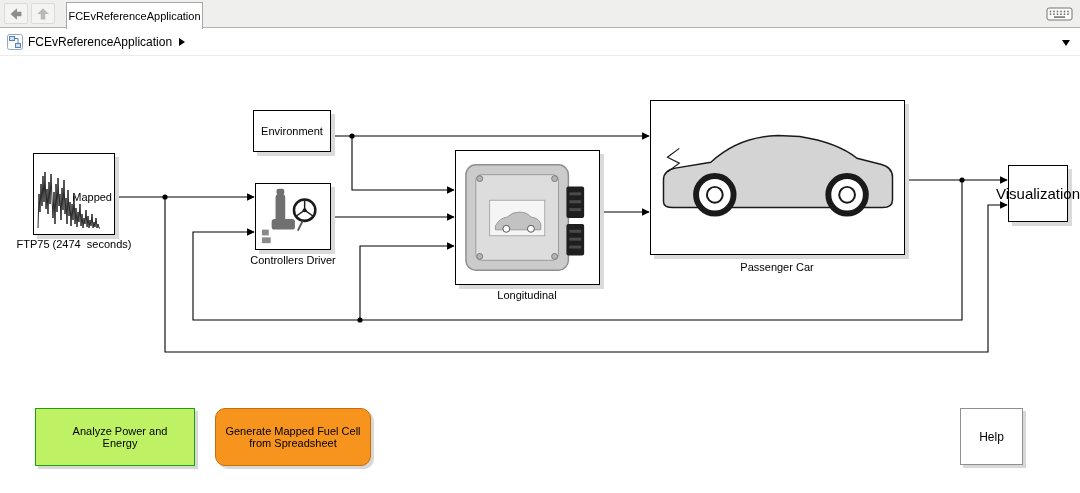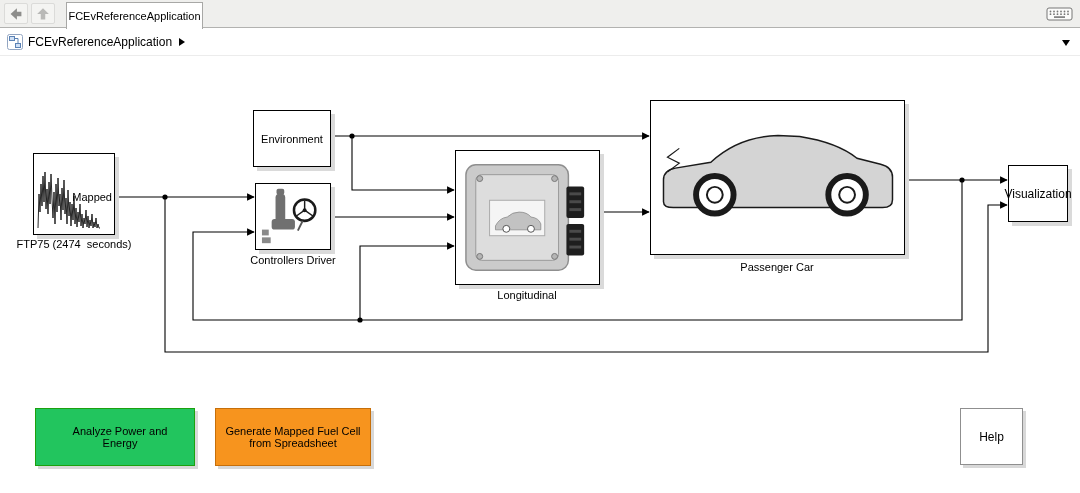--- a/index.html
+++ b/index.html
@@ -133,21 +133,21 @@
     </svg>
 
     <div class="block" style="left:33px; top:153px; width:82px; height:82px;">
       <svg width="80" height="80" viewBox="0 0 80 80">
         <polyline fill="none" stroke="#111" stroke-width="0.9" points="4,74 5,40 6,58 7,30 8,52 9,22 10,48 11,18 12,55 13,35 14,60 15,28 16,50 17,20 18,45 19,64 20,38 21,70 22,30 23,58 24,24 25,52 26,40 27,66 28,34 29,56 30,26 31,60 32,44 33,70 34,36 35,62 36,48 37,72 38,50 39,66 40,42 41,70 42,54 43,73 44,58 45,68 46,50 47,72 48,60 49,74 50,64 51,70 52,56 53,73 54,62 55,74 56,66 57,72 58,60 59,74 60,68 61,73 62,64 63,74 64,70 65,74 66,74"></polyline>
       </svg>
       <span class="refspd">Mapped</span>
     </div>
     <div class="caption" style="left:-11px; top:238px; width:170px; white-space:pre;">FTP75 (2474  seconds)</div>
 
-    <div class="block" style="left:253px; top:110px; width:78px; height:57px;">
+    <div class="block" style="left:253px; top:110px; width:78px; height:42px;">
       <div class="blocklabel" style="font-size:11px;">Environment</div>
     </div>
 
     <div class="block" style="left:255px; top:183px; width:76px; height:67px;">
       <svg width="74" height="65" viewBox="0 0 76 67">
         <rect x="21" y="5" width="8" height="6" rx="2" fill="#707070"></rect>
         <rect x="20" y="10" width="10" height="30" rx="4" fill="#707070"></rect>
         <rect x="16" y="36" width="24" height="11" rx="3" fill="#707070"></rect>
         <circle cx="50" cy="27" r="11" fill="none" stroke="#1a1a1a" stroke-width="2.6"></circle>
         <circle cx="50" cy="27" r="2" fill="#1a1a1a"></circle>
@@ -191,27 +191,27 @@
         <polyline points="16,72 28,63 16,57 28,48" fill="none" stroke="#1a1a1a" stroke-width="1.2"></polyline>
         <circle cx="64" cy="95" r="19" fill="#ffffff" stroke="#1a1a1a" stroke-width="6"></circle>
         <circle cx="64" cy="95" r="8" fill="#ffffff" stroke="#1a1a1a" stroke-width="2"></circle>
         <circle cx="198" cy="95" r="19" fill="#ffffff" stroke="#1a1a1a" stroke-width="6"></circle>
         <circle cx="198" cy="95" r="8" fill="#ffffff" stroke="#1a1a1a" stroke-width="2"></circle>
       </svg>
     </div>
     <div class="caption" style="left:697px; top:261px; width:160px;">Passenger Car</div>
 
     <div class="block" style="left:1008px; top:165px; width:60px; height:57px;">
-      <div class="blocklabel" style="font-size:12px;">Visualization</div>
-    </div>
-
-    <div class="simbtn" style="left: 35px; top: 408px; width: 160px; height: 58px; background: #22c55e; border-color: rgb(28, 161, 14); padding-left: 18px;">
+      <div class="blocklabel" style="font-size:15px;">Visualization</div>
+    </div>
+
+    <div class="simbtn" style="left: 35px; top: 408px; width: 160px; height: 58px; background: #bef264; border-color: rgb(28, 161, 14); padding-left: 18px;">
       <span>Analyze Power and Energy</span>
     </div>
-    <div class="simbtn" style="left: 215px; top: 408px; width: 156px; height: 58px; background: rgb(247, 148, 30); border-color: rgb(198, 111, 10);">
+    <div class="simbtn" style="left: 215px; top: 408px; width: 156px; height: 58px; background: rgb(247, 148, 30); border-color: rgb(198, 111, 10); border-radius: 10px;">
       <span>Generate Mapped Fuel Cell from Spreadsheet</span>
     </div>
     <div class="simbtn" style="left:960px; top:408px; width:63px; height:57px; background:#ffffff; border:1px solid #8f8f8f; font-size:12px;">
       <span>Help</span>
     </div>
 
   </div>
 </div>
 
 </body></html>

